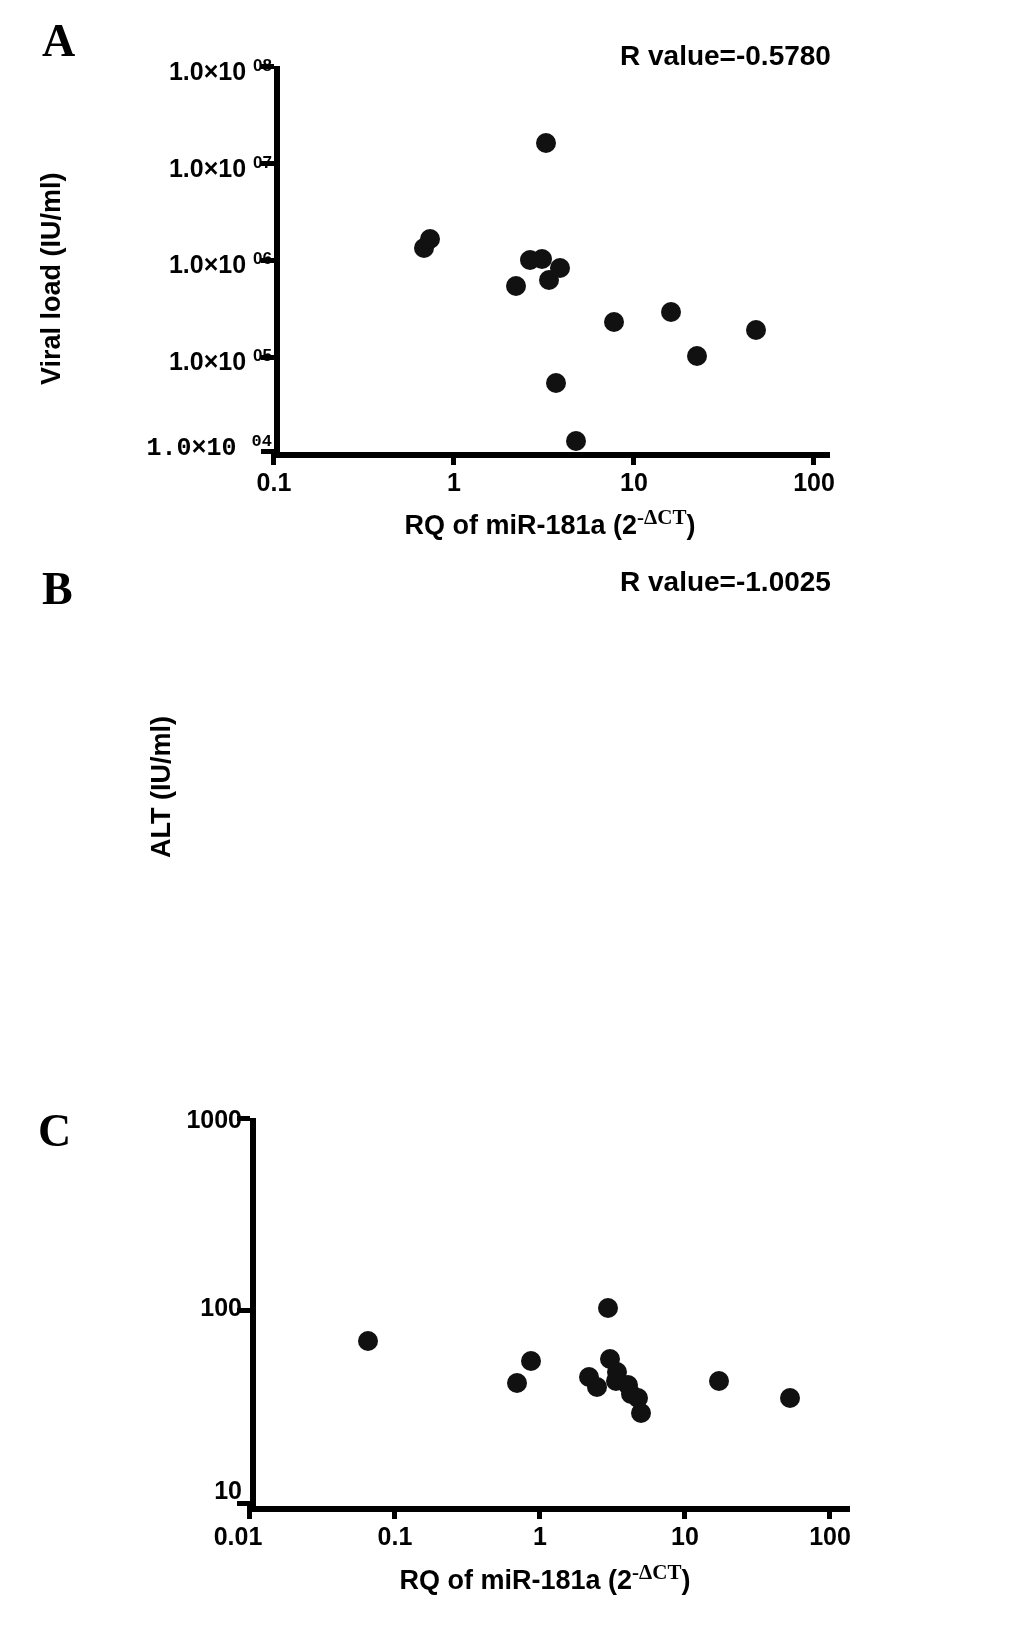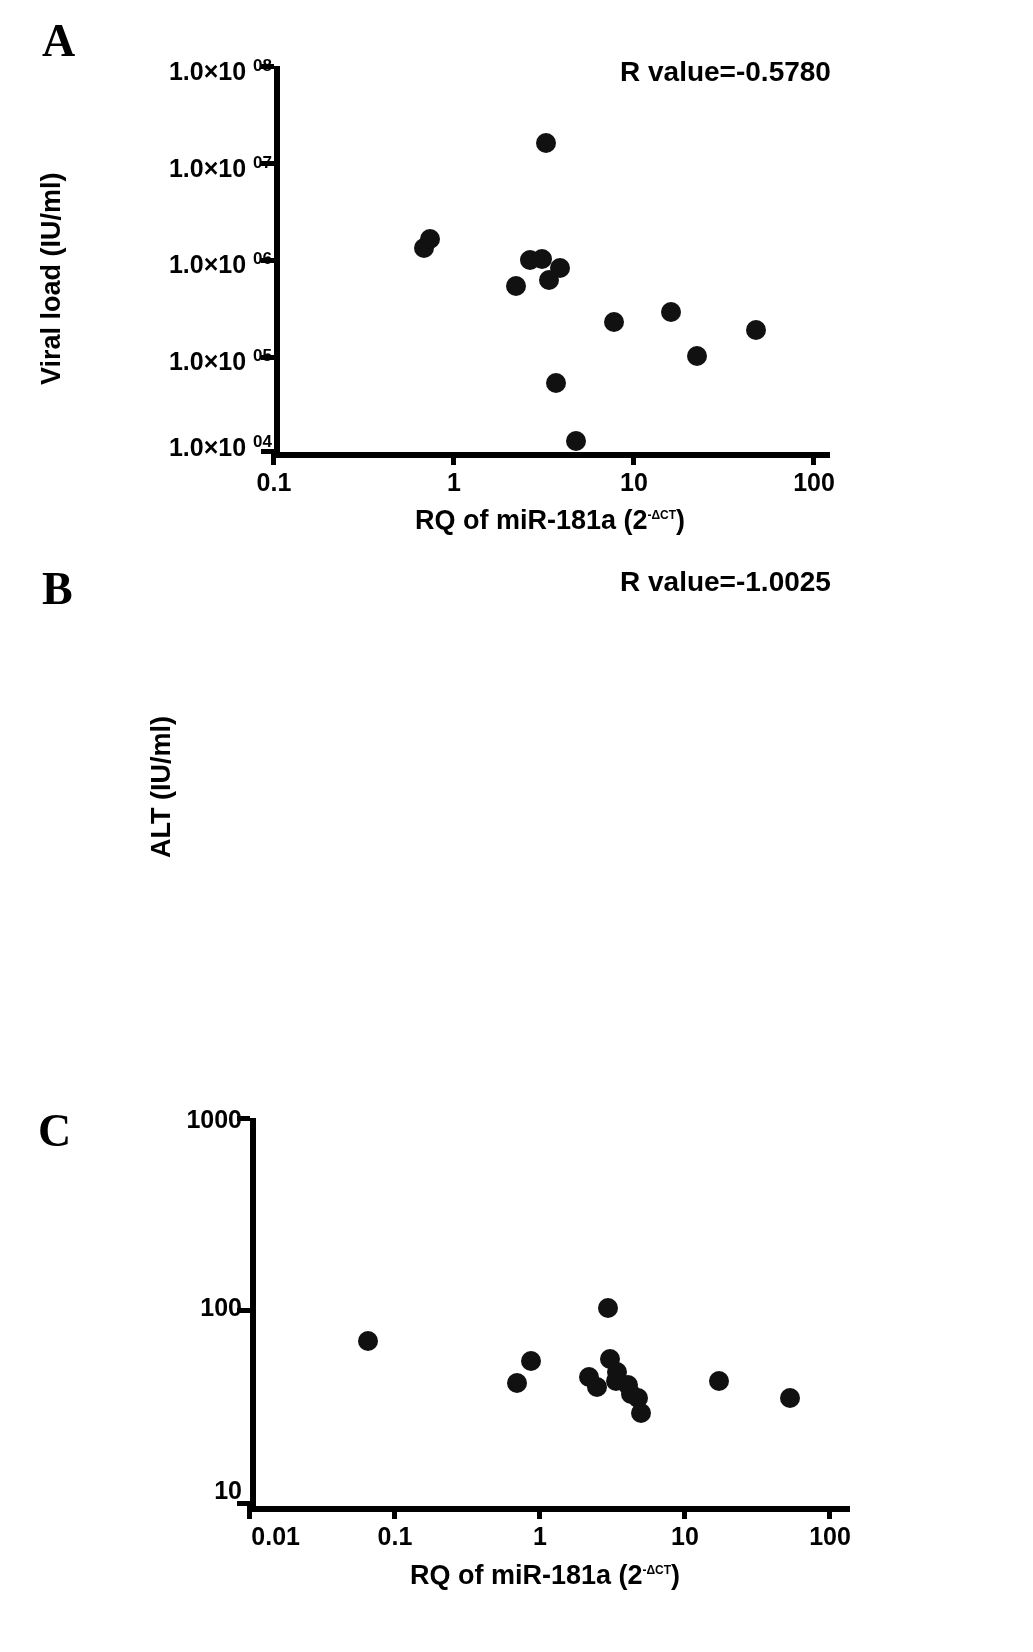--- a/index.html
+++ b/index.html
@@ -72,22 +72,23 @@
     white-space: nowrap;
   }
   .xlabel {
     position: absolute;
     font-weight: bold;
     font-size: 27px;
     white-space: nowrap;
     text-align: center;
   }
   .xlabel sup {
-    font-size: 12px;
+    font-size: 21px;
     vertical-align: super;
+    font-family: Liberation Serif, serif;
   }
   .ytick-label {
     position: absolute;
     font-weight: bold;
     font-size: 25px;
     text-align: right;
     white-space: nowrap;
   }
   .ytick-label sup {
     font-size: 17px;
@@ -120,25 +121,25 @@
     left: 0; top: 0; right: 0; bottom: 0;
   }
 </style>
 </head>
 <body>
 
 <div class="figure">
 
   <div class="panel" id="panel-a">
     <div class="panel-letter" id="letter-a">A</div>
-    <div class="rvalue" style="left:620px; top:40px;margin-top:16px;">R value=-0.5780</div>
+    <div class="rvalue" style="left:620px; top:40px;">R value=-0.5780</div>
 
     <div class="ylabel" style="left:36px; top:385px;">Viral load (IU/ml)</div>
 
-    <div class="ytick-label" style="left:146px; top:432px; width:126px;">
+    <div class="ytick-label" style="left:146px; top:432px; width:126px;font-family:Liberation Mono, monospace;">
       <span>1.0×10 </span><sup>04</sup>
     </div>
     <div class="ytick-label" style="left:146px; top:346px; width:126px;">
       <span>1.0×10 </span><sup>05</sup>
     </div>
     <div class="ytick-label" style="left:146px; top:249px; width:126px;">
       <span>1.0×10 </span><sup>06</sup>
     </div>
     <div class="ytick-label" style="left:146px; top:153px; width:126px;">
       <span>1.0×10 </span><sup>07</sup>
@@ -204,21 +205,21 @@
     <div class="tick-y" style="left:237px; top:568px;"></div>
     <div class="tick-y" style="left:237px; top:760px;"></div>
     <div class="tick-y" style="left:237px; top:953px;"></div>
 
     <div class="tick-x" style="left:247px; top:958px;"></div>
     <div class="tick-x" style="left:392px; top:958px;"></div>
     <div class="tick-x" style="left:537px; top:958px;"></div>
     <div class="tick-x" style="left:682px; top:958px;"></div>
     <div class="tick-x" style="left:827px; top:958px;"></div>
 
-    <div class="xtick-label" style="left:200px; top:974px; width:100px;text-align:right;">0.01</div>
+    <div class="xtick-label" style="left:188px; top:974px; width:100px;">0.01</div>
     <div class="xtick-label" style="left:345px; top:974px; width:100px;">0.1</div>
     <div class="xtick-label" style="left:490px; top:974px; width:100px;">1</div>
     <div class="xtick-label" style="left:635px; top:974px; width:100px;">10</div>
     <div class="xtick-label" style="left:780px; top:974px; width:100px;">100</div>
 
     <div class="xlabel" style="left:295px; top:1012px; width:500px;">
       <span>RQ of miR-181a (2</span><sup>-ΔCT</sup><span>)</span>
     </div>
 
     <div class="dots-layer" id="dots-b">

